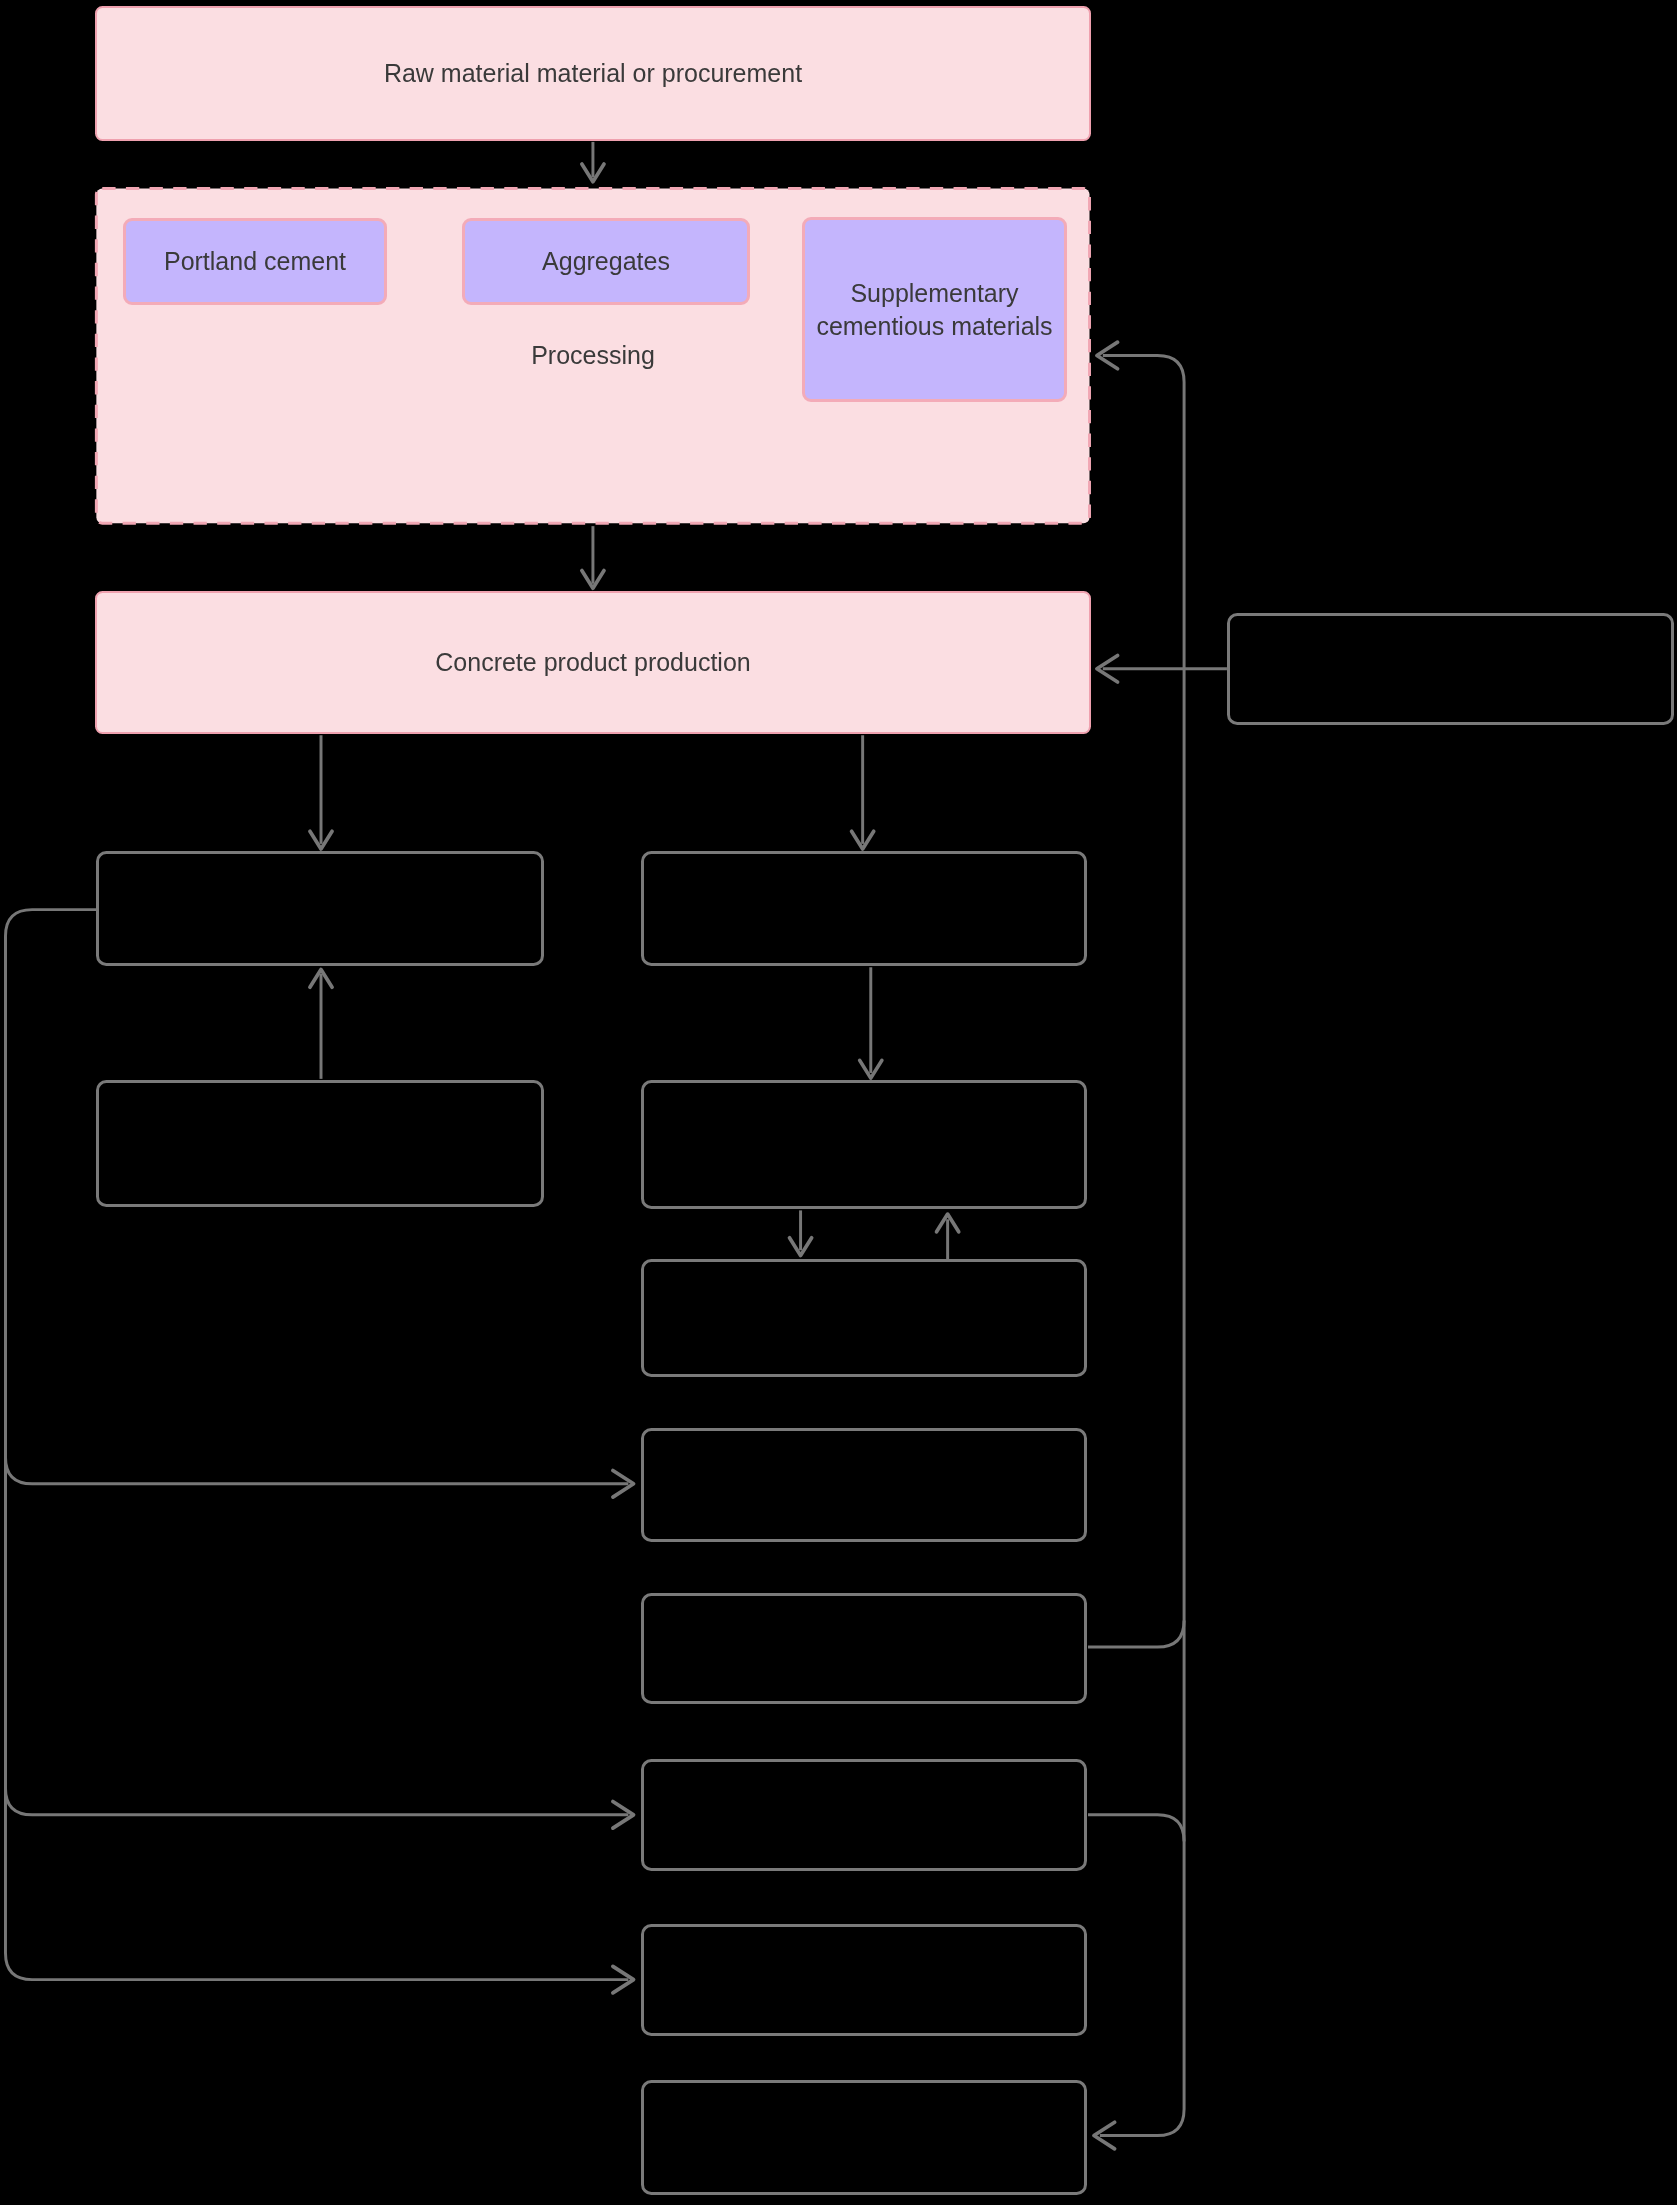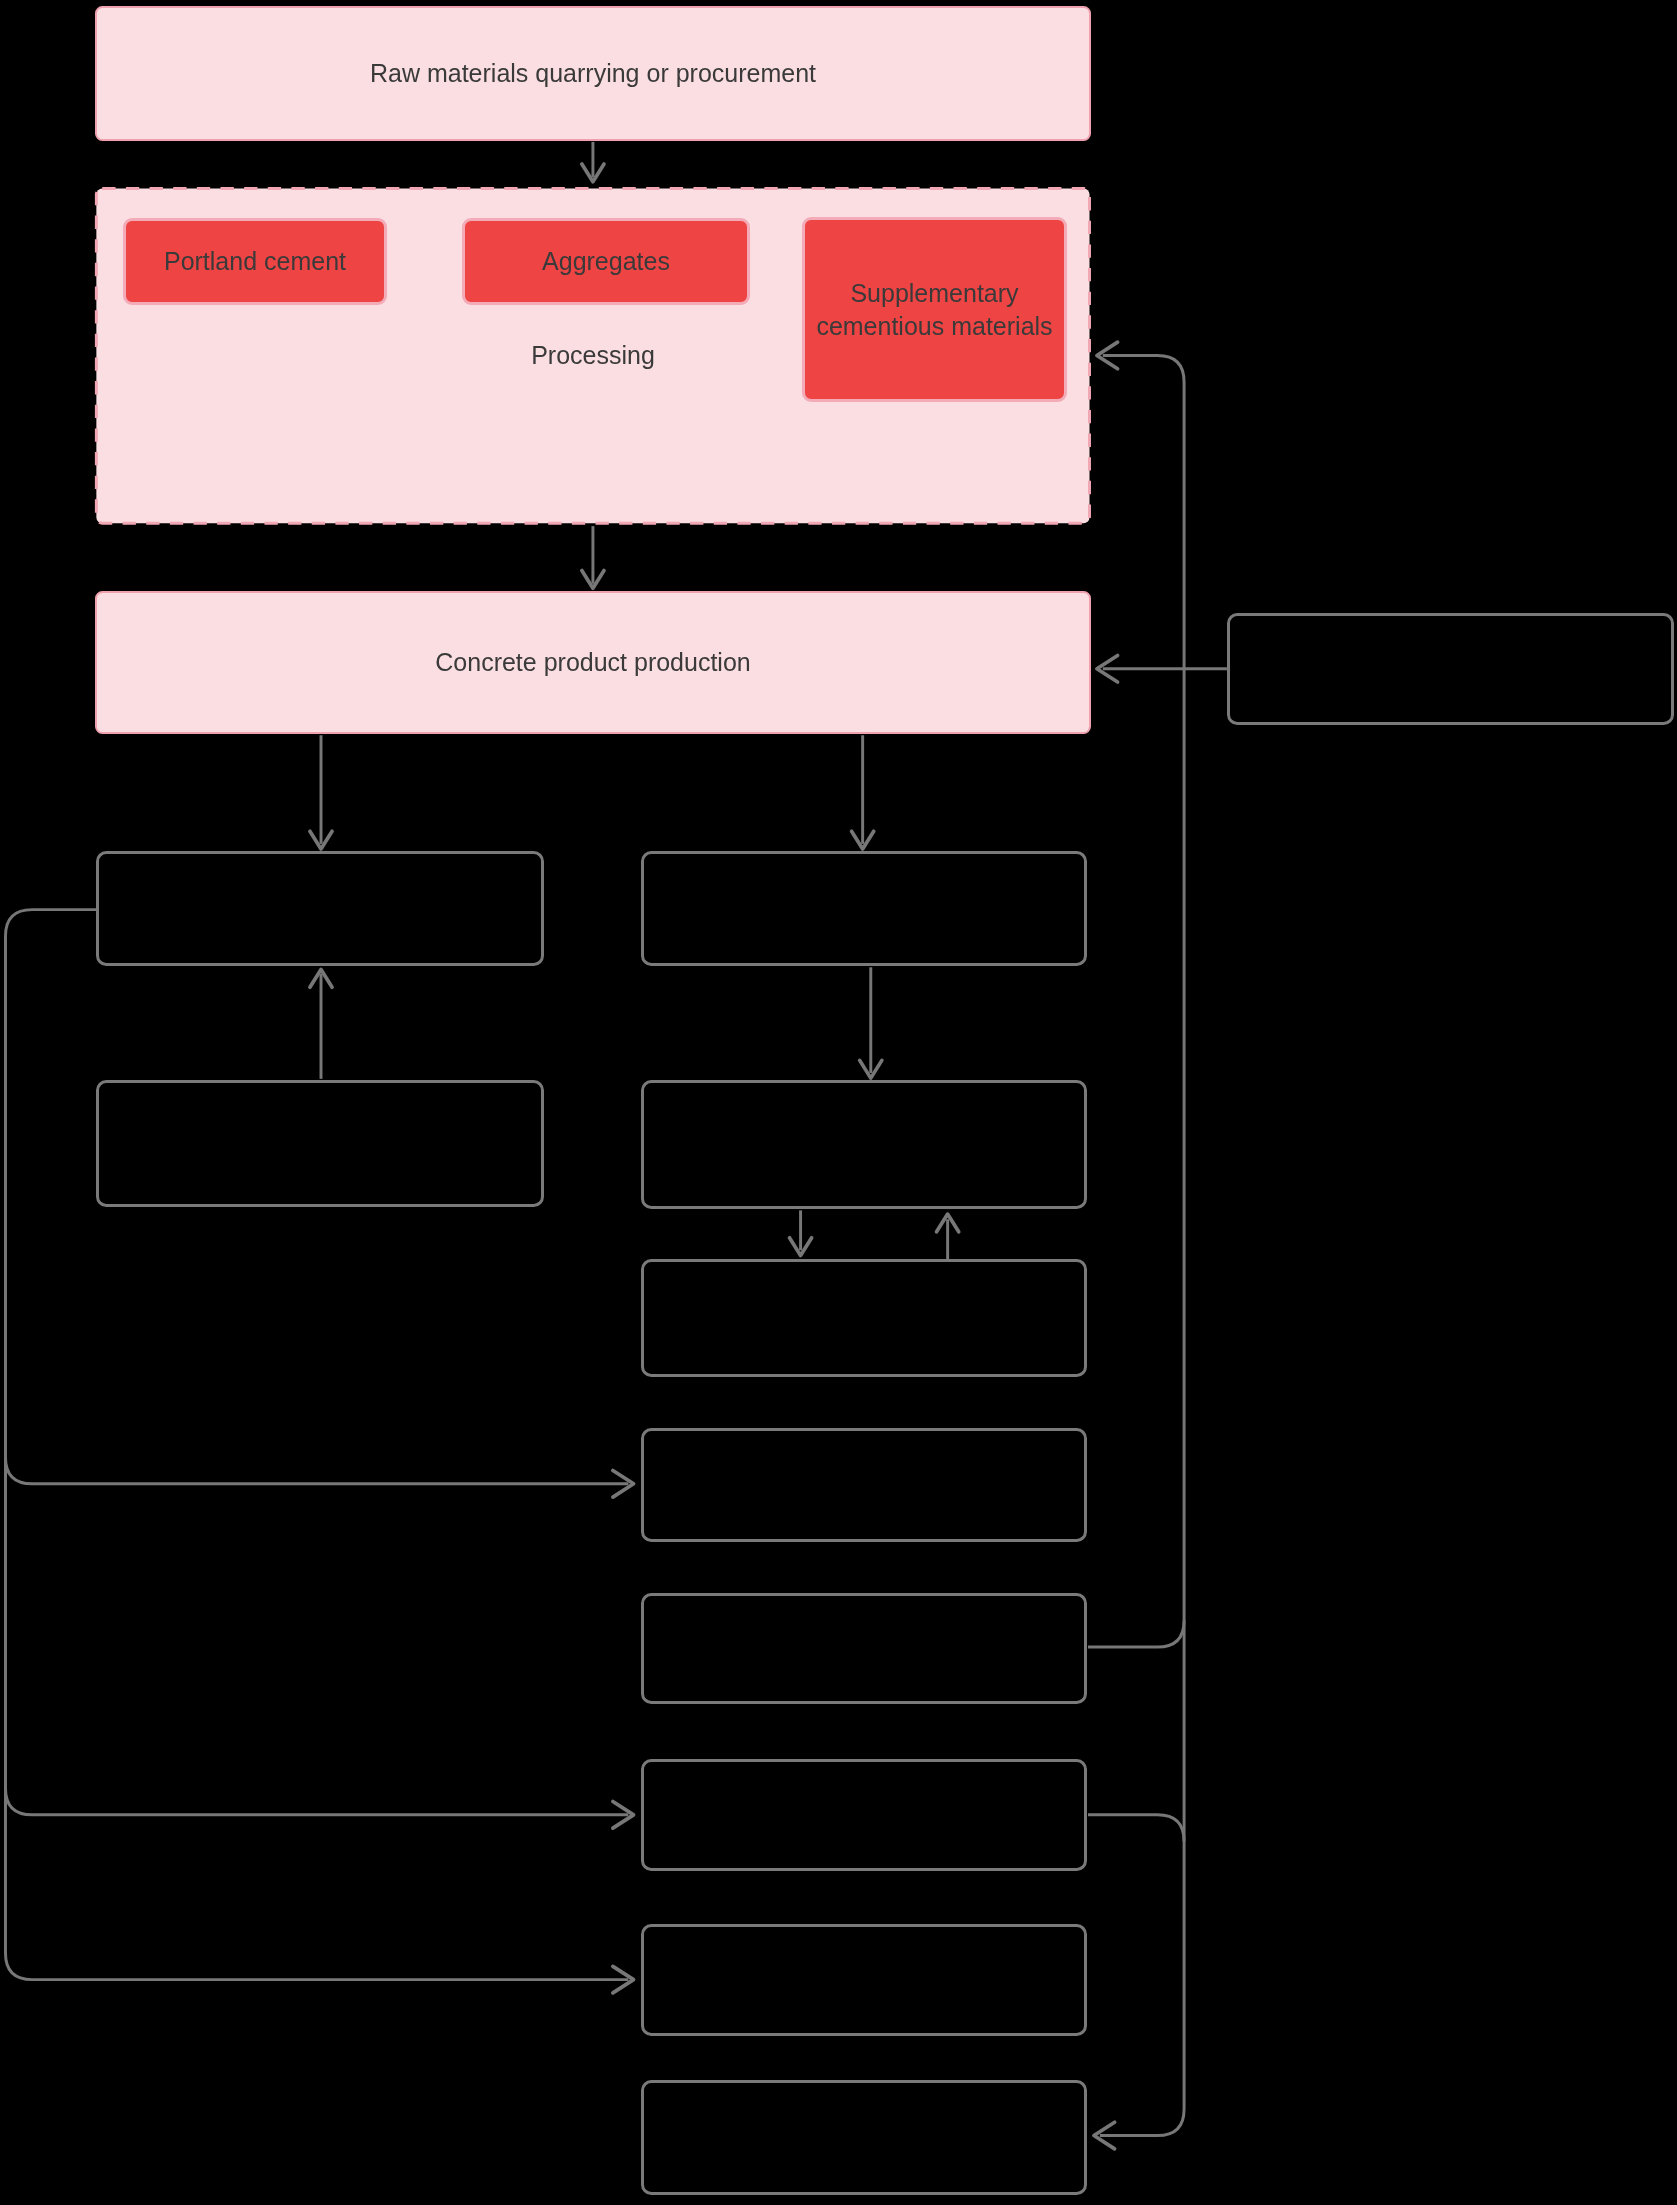--- a/index.html
+++ b/index.html
@@ -2,21 +2,21 @@
 <html style="font-size:12px"><head>
 <meta charset="utf-8">
 <style>
   html,body{margin:0;padding:0;background:#000;}
   .stage{position:relative;width:1678px;height:2205px;background:#000;overflow:hidden;
          font-family:"Liberation Sans",sans-serif;}
   .stage svg{position:absolute;left:0;top:0;z-index:0;}
   .node{position:absolute;box-sizing:border-box;display:flex;align-items:center;justify-content:center;
         text-align:center;z-index:1;color:#3a3a3a;font-size:25px;line-height:1.3;}
   .pink{background:#fbdee2;border:2.2px solid #efa1af;border-radius:7.4px;}
-  .white{background:#ef4444;border:3px solid #f3abb8;border-radius:9px;}
+  .white{background:#c4b5fd;border:3px solid #f3abb8;border-radius:9px;}
   .dark{background:#000;border:3px solid #7a7a7a;border-radius:10.3px;}
   .label{position:absolute;z-index:1;color:#3a3a3a;font-size:25px;text-align:center;}
 </style>
 </head>
 <body>
 
 <div class="stage">
 
   <svg width="1678" height="2205" viewBox="0 0 2270 2984">
 
@@ -66,21 +66,21 @@
       <path d="M829 2438 L857 2456 L829 2474"></path>
       <path d="M829 2661 L857 2679 L829 2697"></path>
 
       <path d="M1512 463 L1484 481 L1512 499"></path>
       <path d="M1512 887 L1484 905 L1512 923"></path>
       <path d="M1508 2872 L1480 2890 L1508 2908"></path>
     </g>
   </svg>
 
   <div class="node pink" style="left:95px;top:6px;width:996px;height:135px;">
-    <span>Raw materials quarrying or procurement</span>
+    <span>Raw material material or procurement</span>
   </div>
 
   <div class="node white" style="left:123px;top:218px;width:264px;height:87px;">
     <span>Portland cement</span>
   </div>
   <div class="node white" style="left:462px;top:218px;width:288px;height:87px;">
     <span>Aggregates</span>
   </div>
   <div class="node white" style="left:802px;top:217px;width:265px;height:185px;padding:0 10.3px;">
     <span>Supplementary cementious materials</span>

